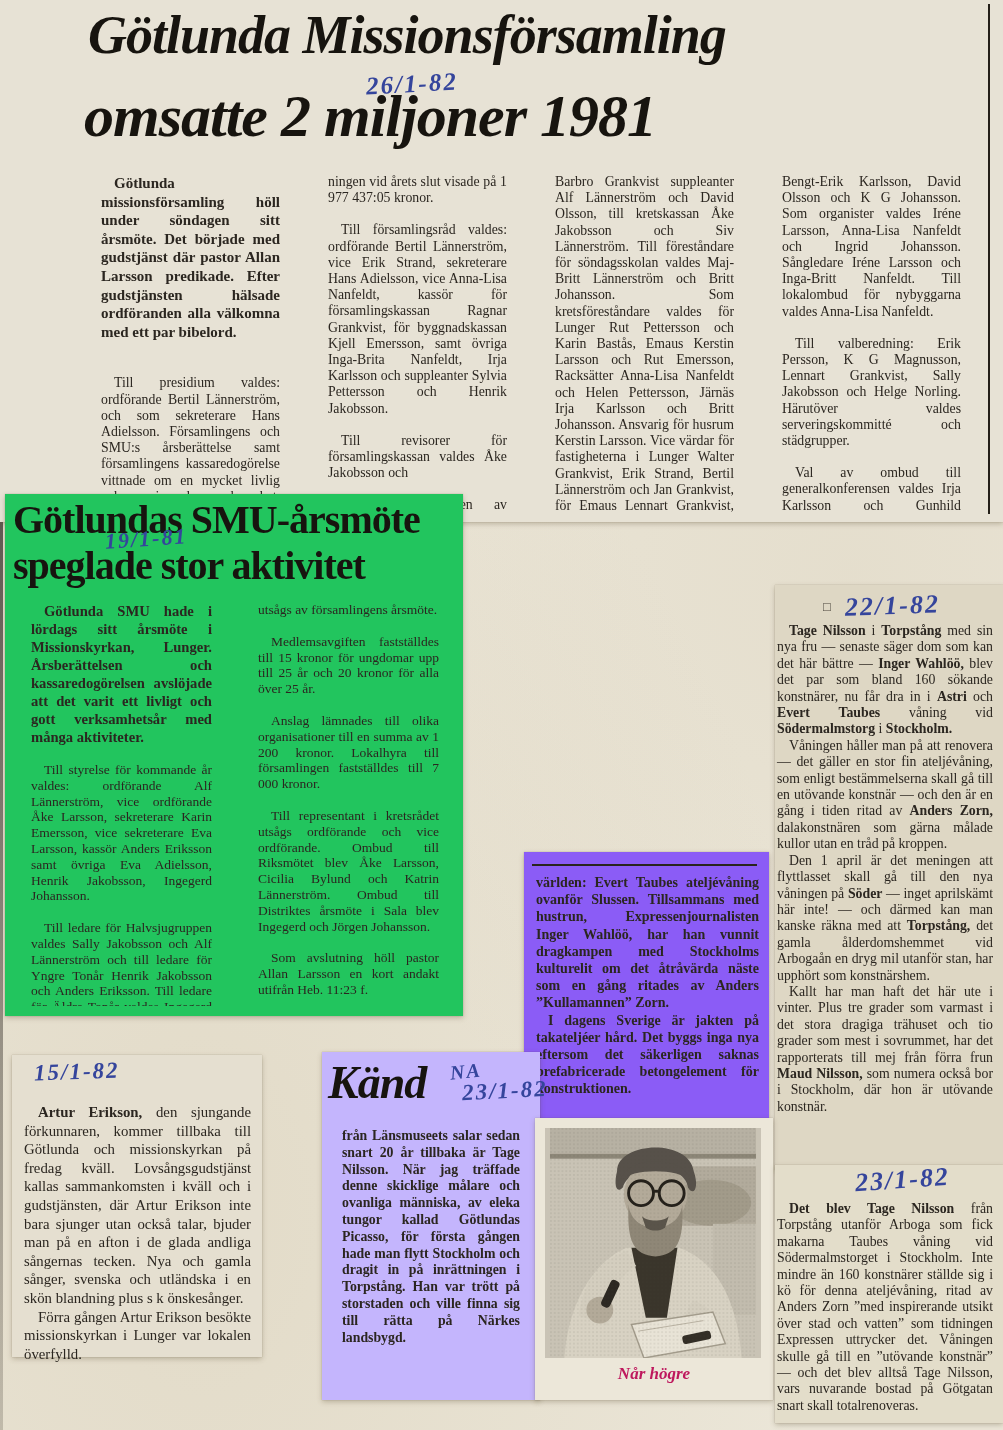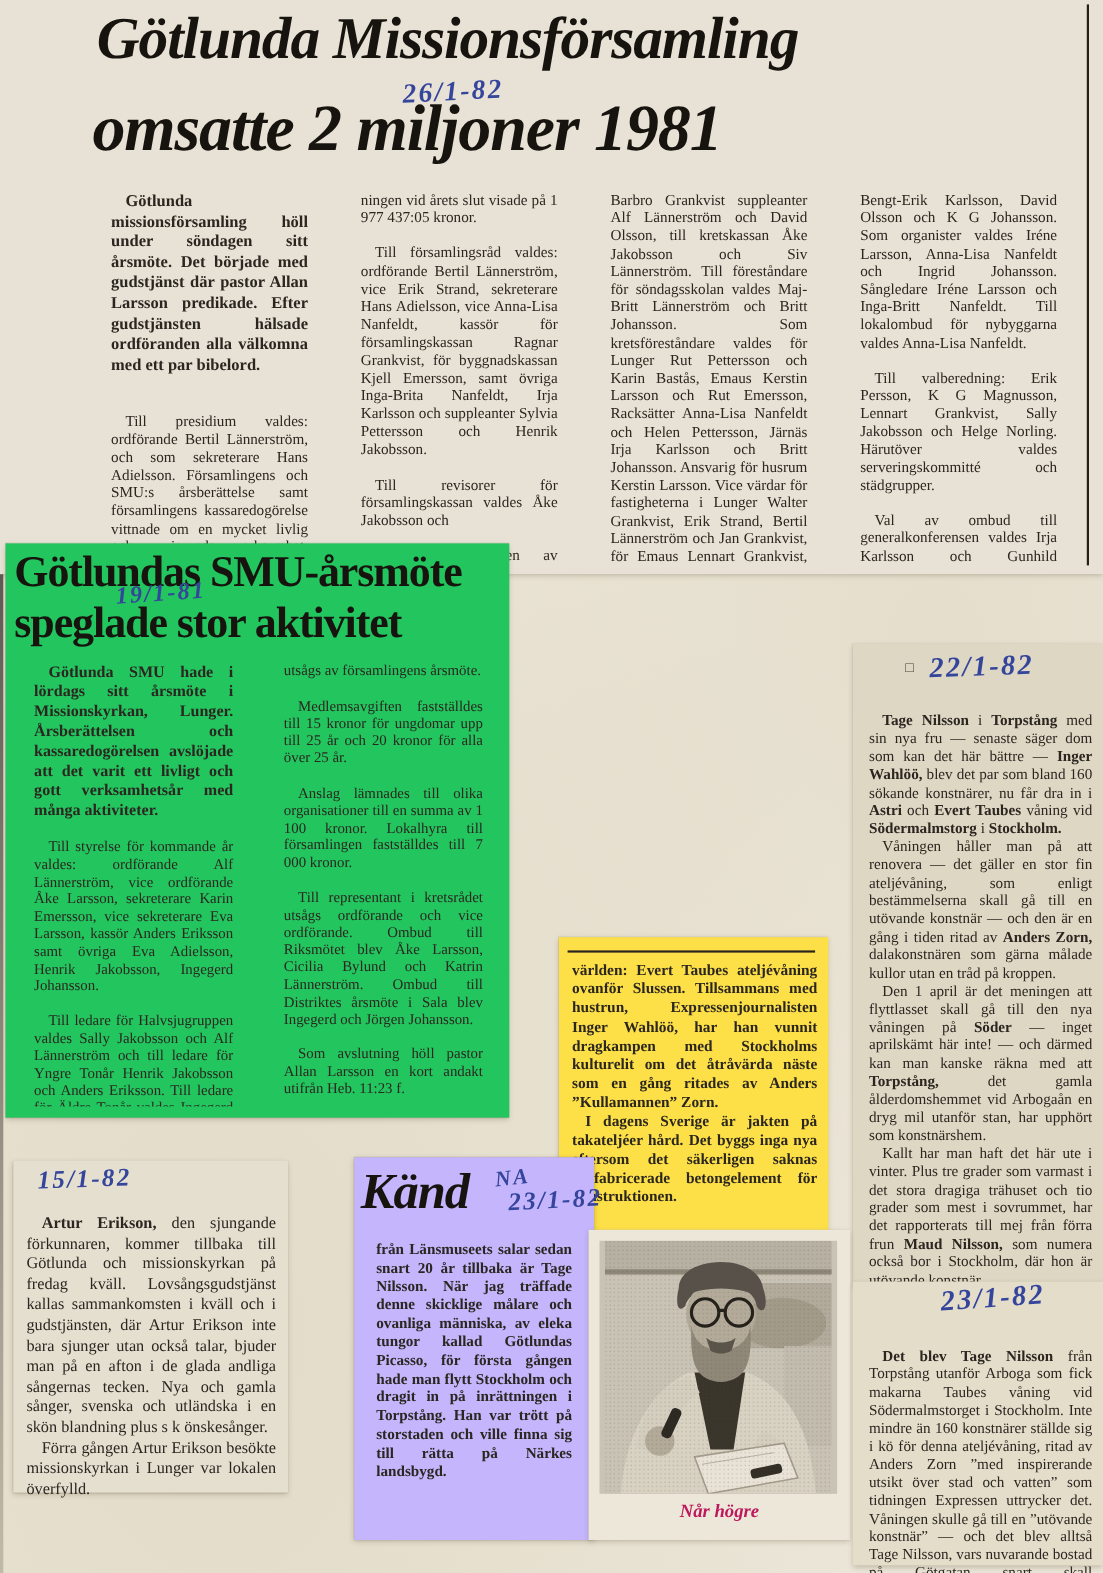--- a/index.html
+++ b/index.html
@@ -44,27 +44,27 @@
     font-size:40px;letter-spacing:-1px;}
   .smu-h1{left:8px;top:2px;}
   .smu-h2{left:8px;top:48px;}
   .hw-smu{left:100px;top:32px;font-size:22px;transform:rotate(-4deg);}
   .cols-smu{position:absolute;left:10px;top:92px;width:440px;height:420px;
     display:grid;grid-template-columns:1fr 1fr;column-gap:14px;overflow:hidden;}
   .cols-smu p{font-size:13.5px;line-height:15.8px;}
   .cols-smu .lead{font-size:14.6px !important;line-height:18px !important;}
   
   .clip-torp{left:775px;top:585px;width:228px;height:585px;background:#ded7c4;padding:0;}
-  .clip-torp .body, .plain-body{position:absolute;left:15px;right:10px;margin-top:24px;}
+  .clip-torp .body, .plain-body{position:absolute;left:2px;right:10px;}
   .clip-torp .body{top:38px;}
   .clip-torp p, .clip-tage p{margin:0;font-size:13.8px;line-height:16.4px;text-align:justify;text-indent:12px;}
   .hw-torp{left:70px;top:6px;font-size:26px;transform:rotate(-2deg);}
   .sq{position:absolute;left:48px;top:14px;font-size:13px;color:#4a453c;font-style:normal;}
   
-  .clip-varld{left:508px;top:852px;width:245px;height:273px;background:#fde047;}
+  .clip-varld{left:524px;top:852px;width:245px;height:273px;background:#8b5cf6;}
   .clip-varld .rule{position:absolute;left:8px;top:12px;width:225px;height:2px;background:#29241d;}
   .clip-varld .body{position:absolute;left:12px;right:10px;top:22px;}
   .clip-varld p{margin:0;font-weight:bold;font-size:14px;line-height:17.2px;text-align:justify;}
   .clip-varld p.ind{text-indent:12px;}
   
   .clip-artur{left:12px;top:1055px;width:250px;height:302px;background:#e5dfd0;}
   .hw-artur{left:22px;top:4px;font-size:23px;transform:rotate(-2deg);}
   .clip-artur .body{position:absolute;left:12px;right:11px;top:36px;margin-top:12px;}
   .clip-artur p{margin:0;font-size:14.8px;line-height:18.6px;text-align:justify;text-indent:14px;}
   
@@ -127,21 +127,21 @@
   <div class="hw hw-smu">19/1-81</div>
   <div class="cols-smu">
     <div class="col">
       <p class="lead">Götlunda SMU hade i lördags sitt årsmöte i Missionskyrkan, Lunger. Årsberättelsen och kassaredogörelsen avslöjade att det varit ett livligt och gott verksamhetsår med många aktiviteter.</p>
       <p class="ind sp">Till styrelse för kommande år valdes: ordförande Alf Lännerström, vice ordförande Åke Larsson, sekreterare Karin Emersson, vice sekreterare Eva Larsson, kassör Anders Eriksson samt övriga Eva Adielsson, Henrik Jakobsson, Ingegerd Johansson.</p>
       <p class="ind sp">Till ledare för Halvsjugruppen valdes Sally Jakobsson och Alf Lännerström och till ledare för Yngre Tonår Henrik Jakobsson och Anders Eriksson. Till ledare för Äldre Tonår valdes Ingegerd Johansson och Karin Emersson och lärare för söndagsskolan, som också sorterar under SMU,</p>
     </div>
     <div class="col">
       <p>utsågs av församlingens årsmöte.</p>
       <p class="ind">Medlemsavgiften fastställdes till 15 kronor för ungdomar upp till 25 år och 20 kronor för alla över 25 år.</p>
-      <p class="ind">Anslag lämnades till olika organisationer till en summa av 1 100 kronor. Lokalhyra till församlingen fastställdes till 7 000 kronor.</p>
+      <p class="ind">Anslag lämnades till olika organisationer till en summa av 1 200 kronor. Lokalhyra till församlingen fastställdes till 7 000 kronor.</p>
       <p class="ind">Till representant i kretsrådet utsågs ordförande och vice ordförande. Ombud till Riksmötet blev Åke Larsson, Cicilia Bylund och Katrin Lännerström. Ombud till Distriktes årsmöte i Sala blev Ingegerd och Jörgen Johansson.</p>
       <p class="ind">Som avslutning höll pastor Allan Larsson en kort andakt utifrån Heb. 11:23 f.</p>
     </div>
   </div>
 </section>
 
 <section class="clip clip-torp">
   <span class="sq">□</span>
   <div class="hw hw-torp">22/1-82</div>
   <div class="body">

